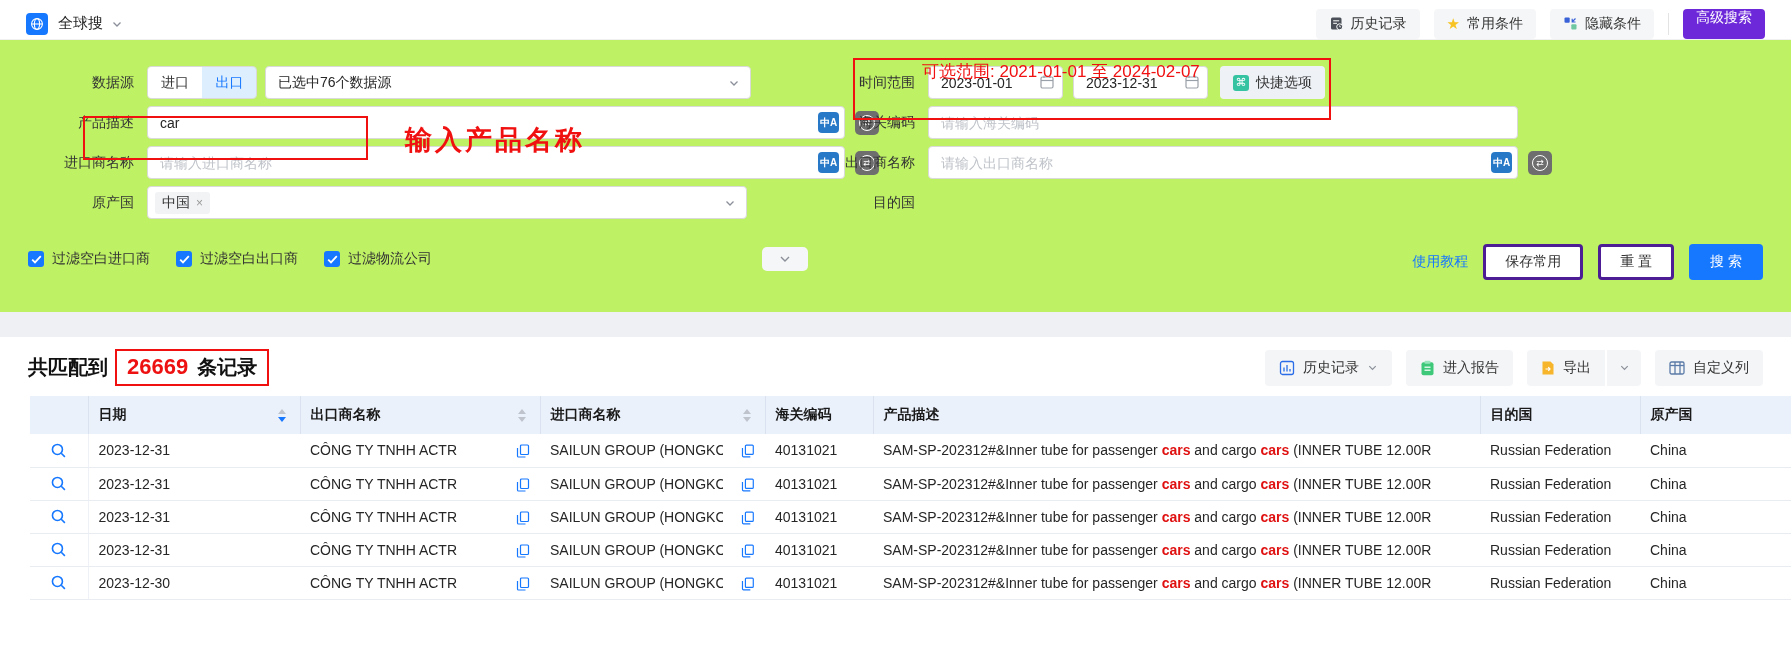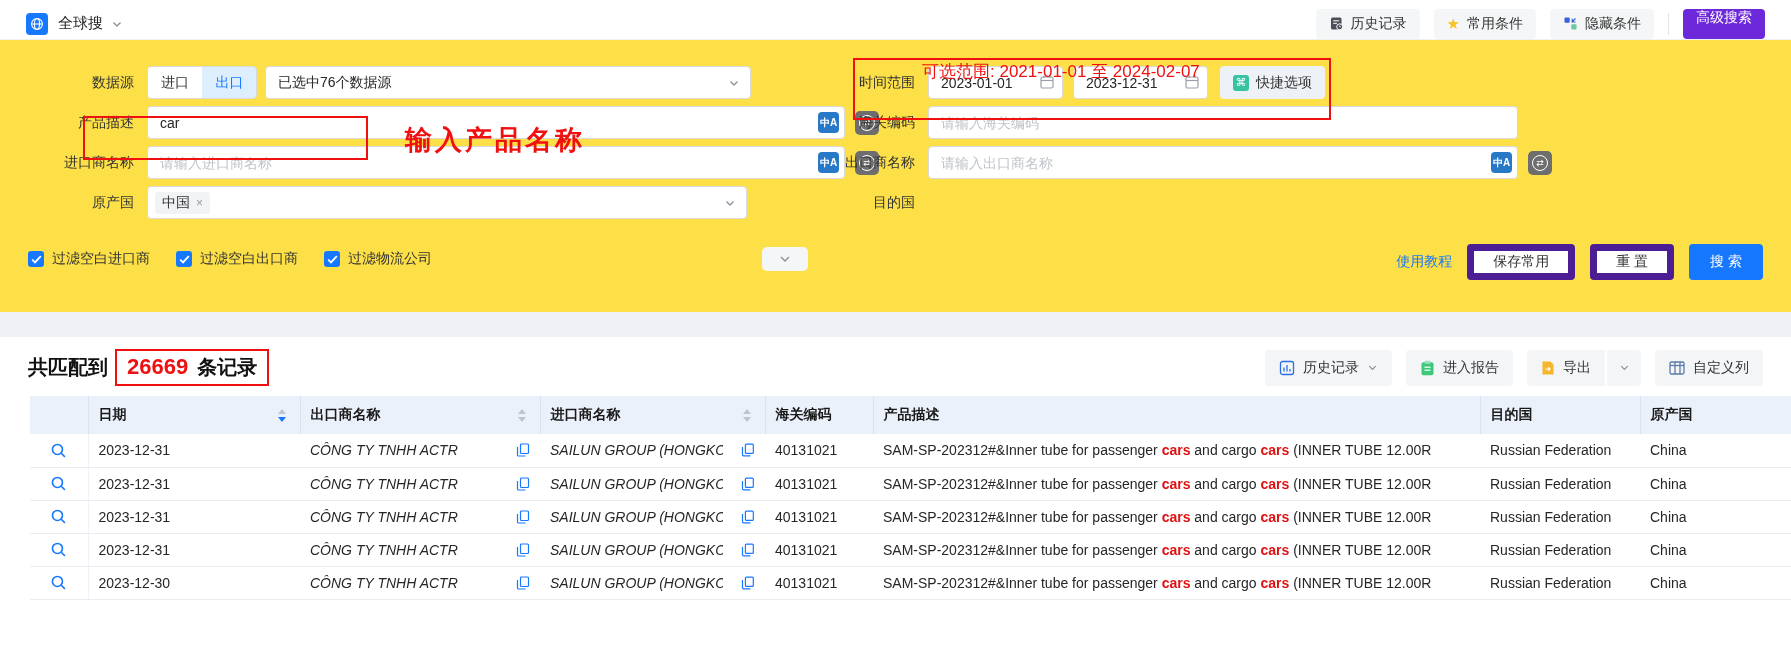--- a/index.html
+++ b/index.html
@@ -17,21 +17,21 @@
   .chev { margin-left:8px; }
   .topbar-right { margin-left:auto; display:flex; align-items:center; gap:14px; }
   .tb-btn { height:30px; background:#f5f6f7; border-radius:4px; display:flex;
     align-items:center; gap:7px; padding:0 13px; font-size:14px; color:#333; }
   .tb-divider { width:1px; height:22px; background:#e3e3e3; }
   .tb-primary { background:#6d28d9; color:#fff;flex-direction:column; }
   .tb-primary .arrow { font-size:15px; margin-left:4px; }
   .star { color:#f7c325; font-size:15px; line-height:1; }
 
   
-  .form-panel { position:relative; height:272px; background:#fde047; }
+  .form-panel { position:relative; height:272px; background:#bef264; }
   .col-left  { position:absolute; left:0;   top:26px; }
   .col-right { position:absolute; left:820px; top:26px; }
   .f-row { display:flex; align-items:center; height:33px; margin-bottom:7px; }
   .f-label { width:147px; text-align:right; padding-right:13px; font-size:14px;
     color:#333; flex:none; }
   .col-right .f-label { width:108px; }
 
   .seg { display:flex; border:1px solid #d9d9d9; border-radius:4px; overflow:hidden;
     height:33px; margin-right:8px; flex:none; }
   .seg-btn { width:54px; display:flex; align-items:center; justify-content:center;
@@ -77,21 +77,21 @@
   .cb { width:16px; height:16px; background:#1677ff; border-radius:3px; display:flex;
     align-items:center; justify-content:center; flex:none; }
 
   .collapse-pill { position:absolute; left:762px; top:207px; width:46px; height:24px;
     background:#f5f6f7; border-radius:5px; display:flex; align-items:center;
     justify-content:center; }
 
   .form-actions { position:absolute; right:28px; top:204px; display:flex; gap:15px;
     align-items:center; }
   .link { color:#1677ff; font-size:14px; }
-  .btn-outline { height:36px; border:7px solid #4c1d95; border-radius:4px;
+  .btn-outline { height:36px; border:3px solid #4c1d95; border-radius:4px;
     padding:0 19px; font-size:14px; color:#333; background:#fff; display:flex;
     align-items:center; }
   .btn-primary { height:36px; border:none; border-radius:4px; padding:0 21px;
     font-size:14px; background:#1677ff; color:#fff; display:flex; align-items:center; }
 
   
   .anno { position:absolute; pointer-events:none; z-index:5; }
   .anno-box { border:2px solid #f01010; }
   .anno-box-time    { left:853px; top:18px;  width:478px; height:62px; }
   .anno-hint        { left:922px; top:20px;  font-size:17px; color:#f01010; }
@@ -126,21 +126,21 @@
   .carets { display:flex; flex-direction:column; gap:3px; margin-right:4px; }
   .caret-up   { width:0; height:0; border-left:4px solid transparent;
     border-right:4px solid transparent; border-bottom:5px solid #bfc4cc; }
   .caret-down { width:0; height:0; border-left:4px solid transparent;
     border-right:4px solid transparent; border-top:5px solid #bfc4cc; }
   .caret-down.active { border-top-color:#1677ff; }
   td { height:33px; border-bottom:1px solid #e9ecf1; padding:0 10px;
     white-space:nowrap; overflow:hidden; color:#262626; }
   td.c-icon { text-align:center; border-right:1px solid #eef1f6; }
   td.c-icon svg { margin:0 auto; }
-  .cell-flex { display:flex; align-items:center; justify-content:space-between; gap:18px;font-style:italic; }
+  .cell-flex { display:flex; align-items:flex-end; justify-content:space-between; gap:18px; }
   .trunc { overflow:hidden; white-space:nowrap; }
   .hl { color:#e01111; font-weight:bold; }
 </style>
 </head>
 <body>
 
 <div class="topbar">
   <span class="app-icon">
     <svg width="14" height="14" viewBox="0 0 14 14" fill="none" stroke="#fff" stroke-width="1.1">
       <circle cx="7" cy="7" r="5.4"></circle>

